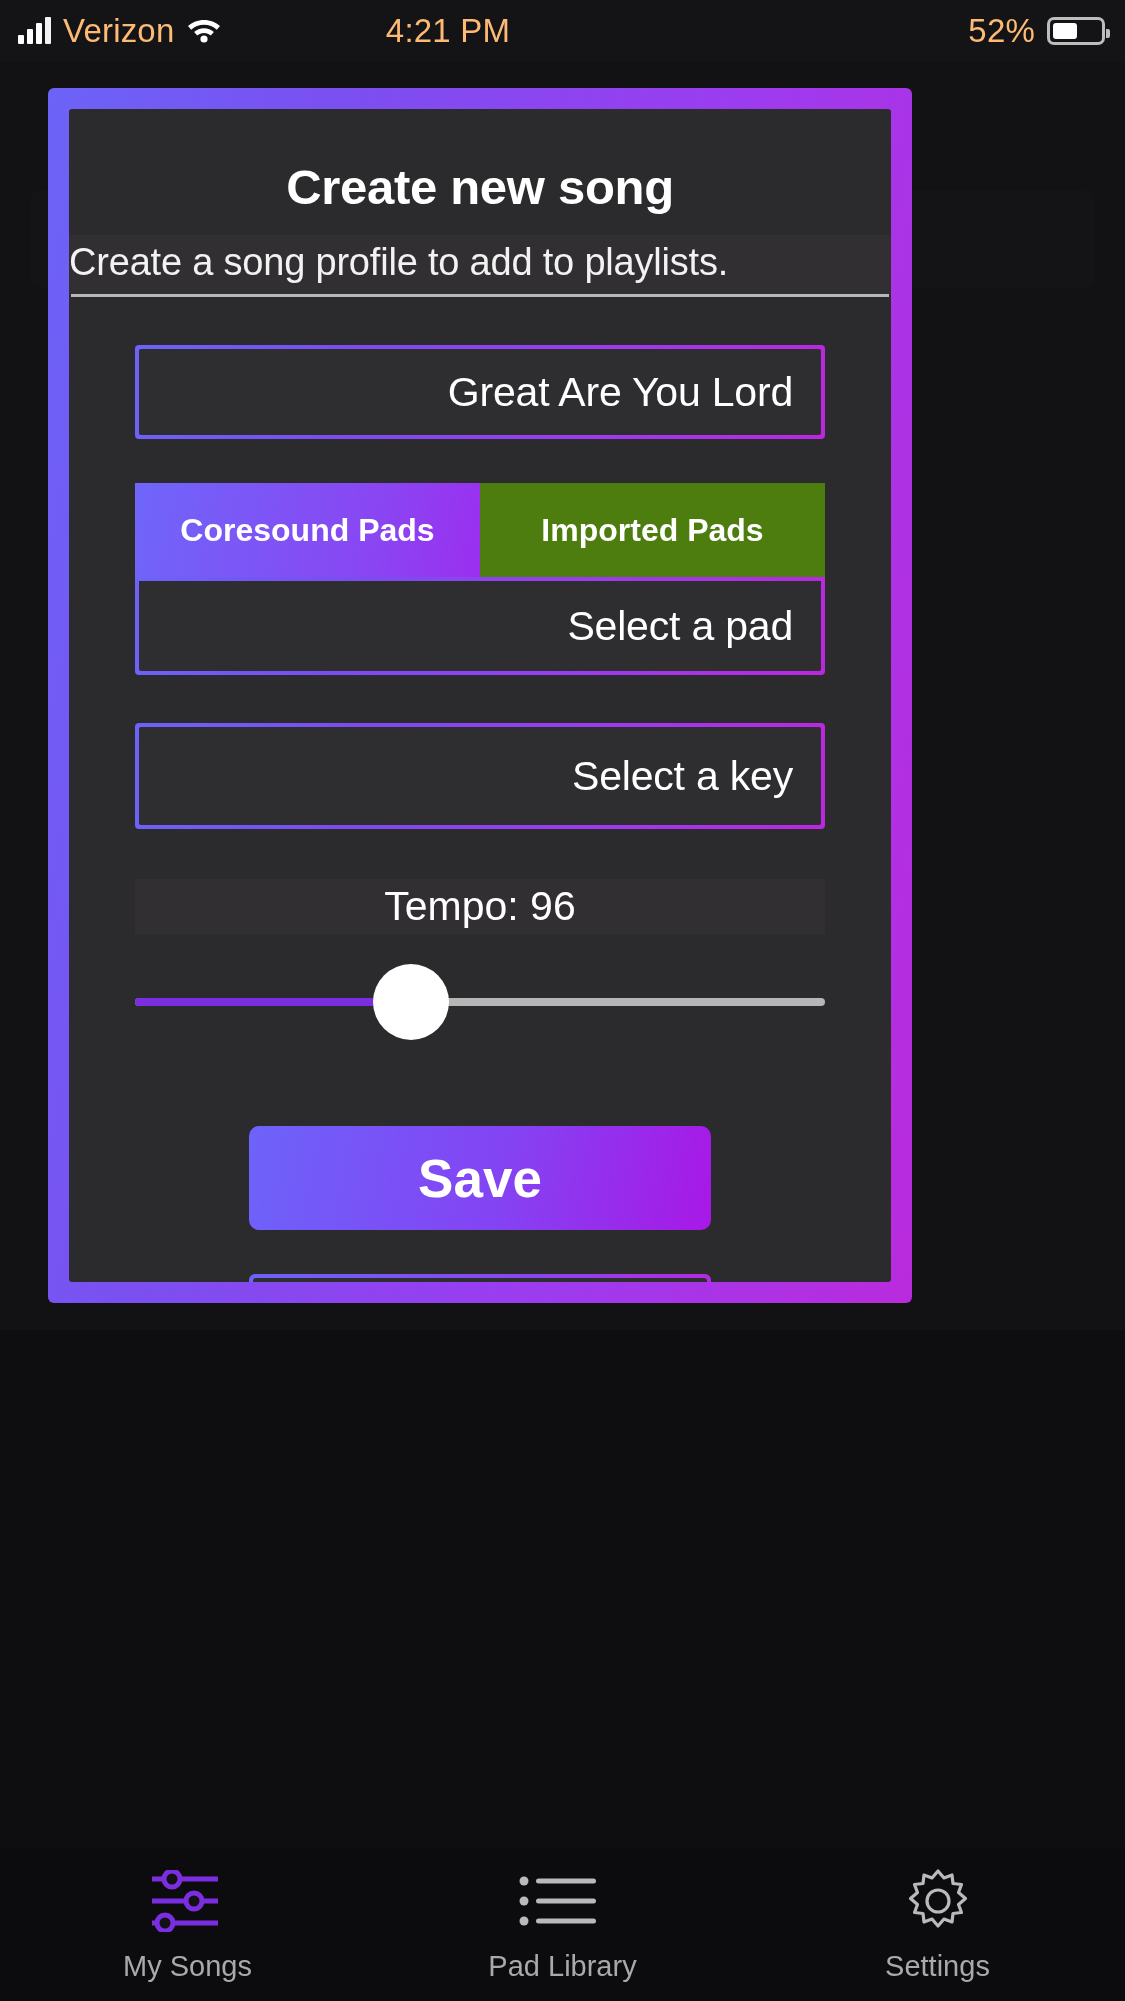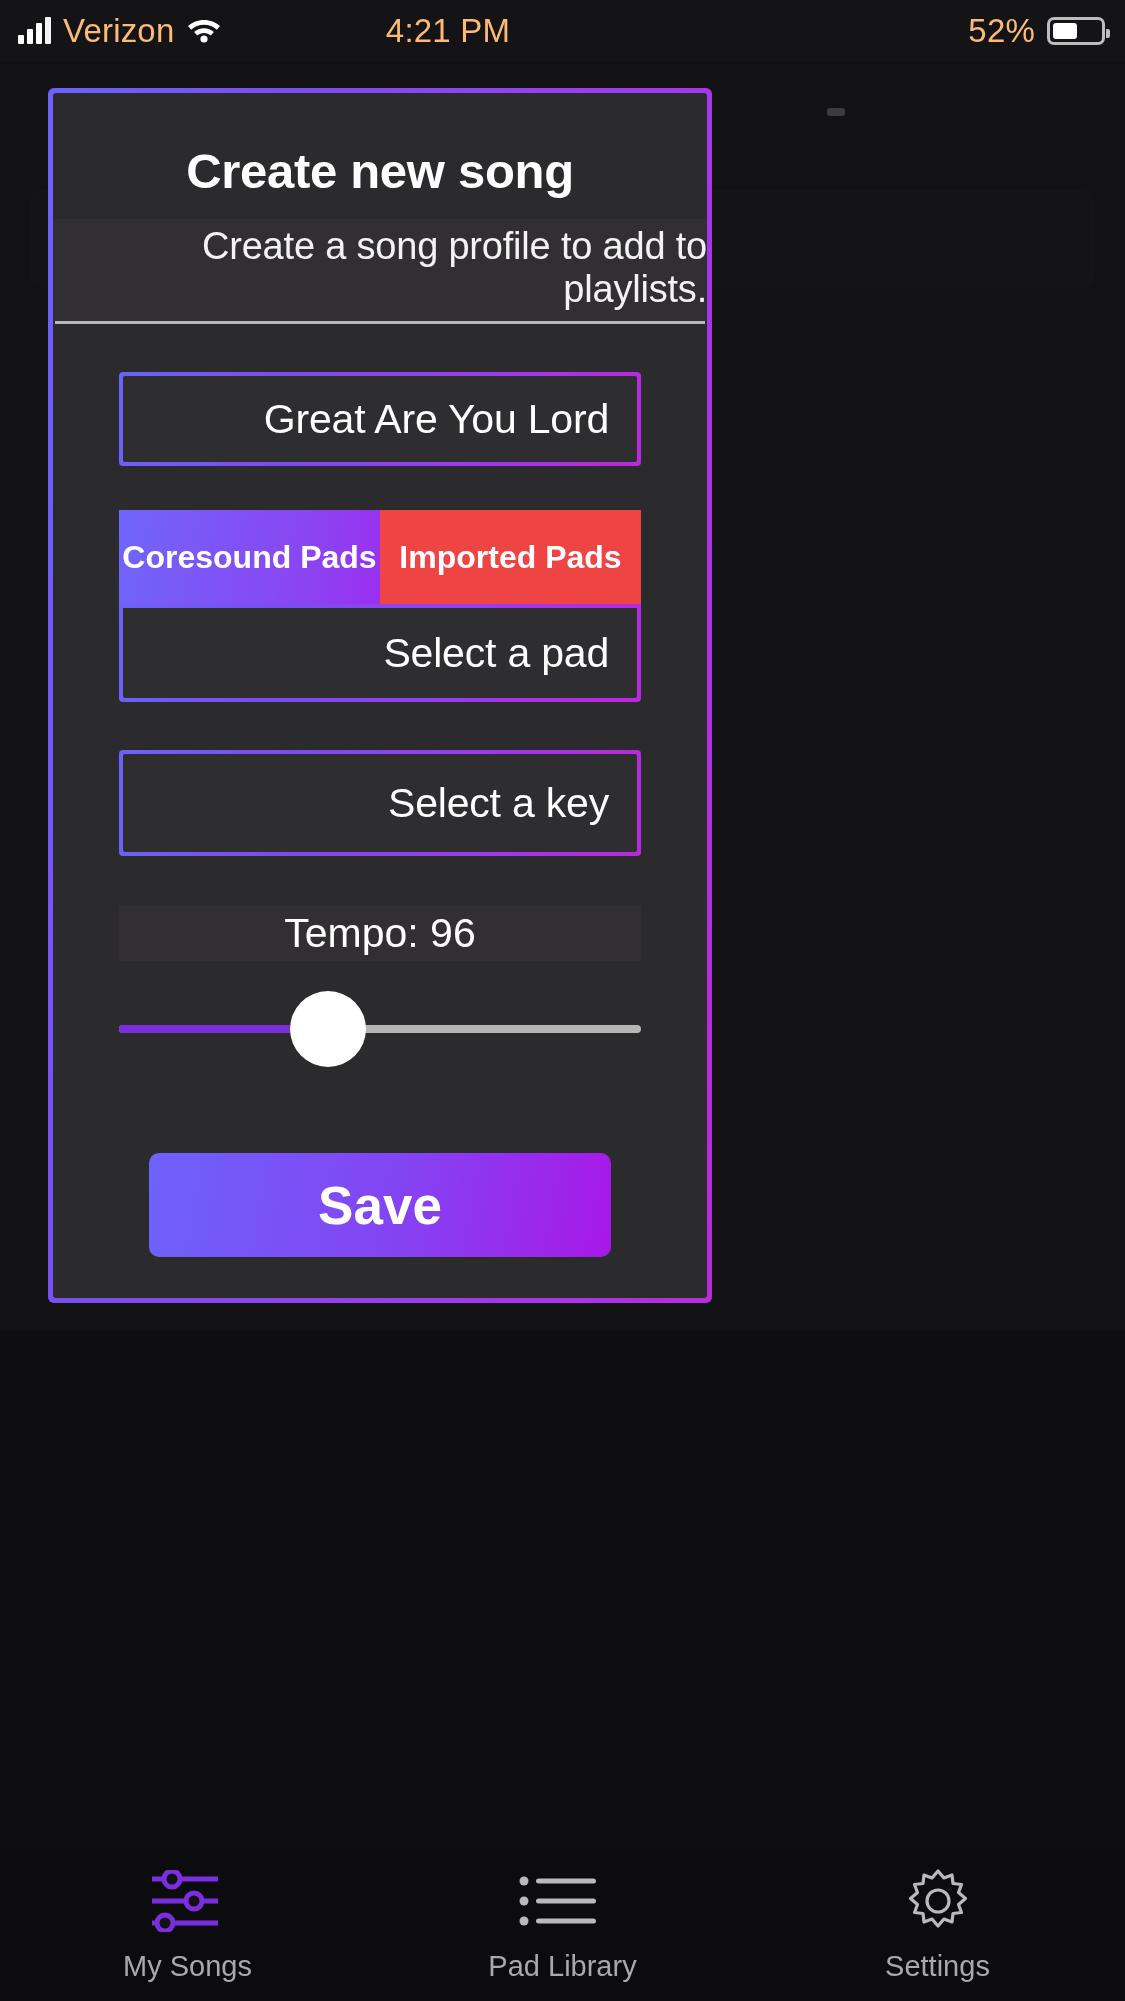--- a/index.html
+++ b/index.html
@@ -54,23 +54,23 @@
     width: 18px; height: 8px; background: #3b3b3f; border-radius: 3px;
   }
   .bg-dim {
     position: absolute; left: 0; top: 1330px; width: 1125px; height: 520px;
     background: #0e0e10;
   }
 
   
   #modal {
     position: absolute; left: 48px; top: 88px;
-    width: 664px; height: 1215px;
+    width: 864px; height: 1215px;
     border-radius: 6px;
-    padding: 5px;
+    padding: 21px;
     background: linear-gradient(100deg, #6c63f7 0%, #7b4ff0 28%, #9a3df0 62%, #b92bdd 100%);
   }
   .modal-inner {
     width: 100%; height: 100%;
     background: #2b2a2c;
     border-radius: 3px;
     position: relative;
     overflow: hidden;
   }
 
@@ -81,21 +81,21 @@
     font-size: 49px;
     font-weight: bold;
     letter-spacing: -0.3px;
   }
   .dlg-sub-wrap {
     margin-top: 20px;
     background: #322f33;
     padding: 6px 0 10px 0;
   }
   .dlg-sub {
-    text-align: right;
+    text-align: left;
     color: #f2f2f2;
     font-size: 38px;
     letter-spacing: -0.2px;
   }
   .dlg-divider {
     height: 3px; background: #b7b7b7;
     margin: 0 2px;
   }
 
   .form { padding: 0 66px; }
@@ -123,21 +123,21 @@
   .pad-block { margin-top: 44px; }
   .tabs { display: flex; height: 94px; }
   .tab {
     flex: 1;
     display: flex; align-items: center; justify-content: center;
     font-size: 32px; font-weight: bold; color: #ffffff;
   }
   .tab.active {
     background: linear-gradient(100deg, #6f66fa 0%, #8a45f2 70%, #9b2ff0 100%);
   }
-  .tab.inactive { background: #ef4444; }
+  .tab.inactive { background: #4d7c0f; }
 
   .pad-select {
     padding: 4px;
     border-radius: 0 0 4px 4px;
     background: linear-gradient(100deg, #6c63f7 0%, #7a4df0 30%, #9a3cf0 65%, #bb27de 100%);
   }
   .pad-select .gbox-inner {
     height: 90px; border-radius: 0 0 2px 2px;
   }
 

